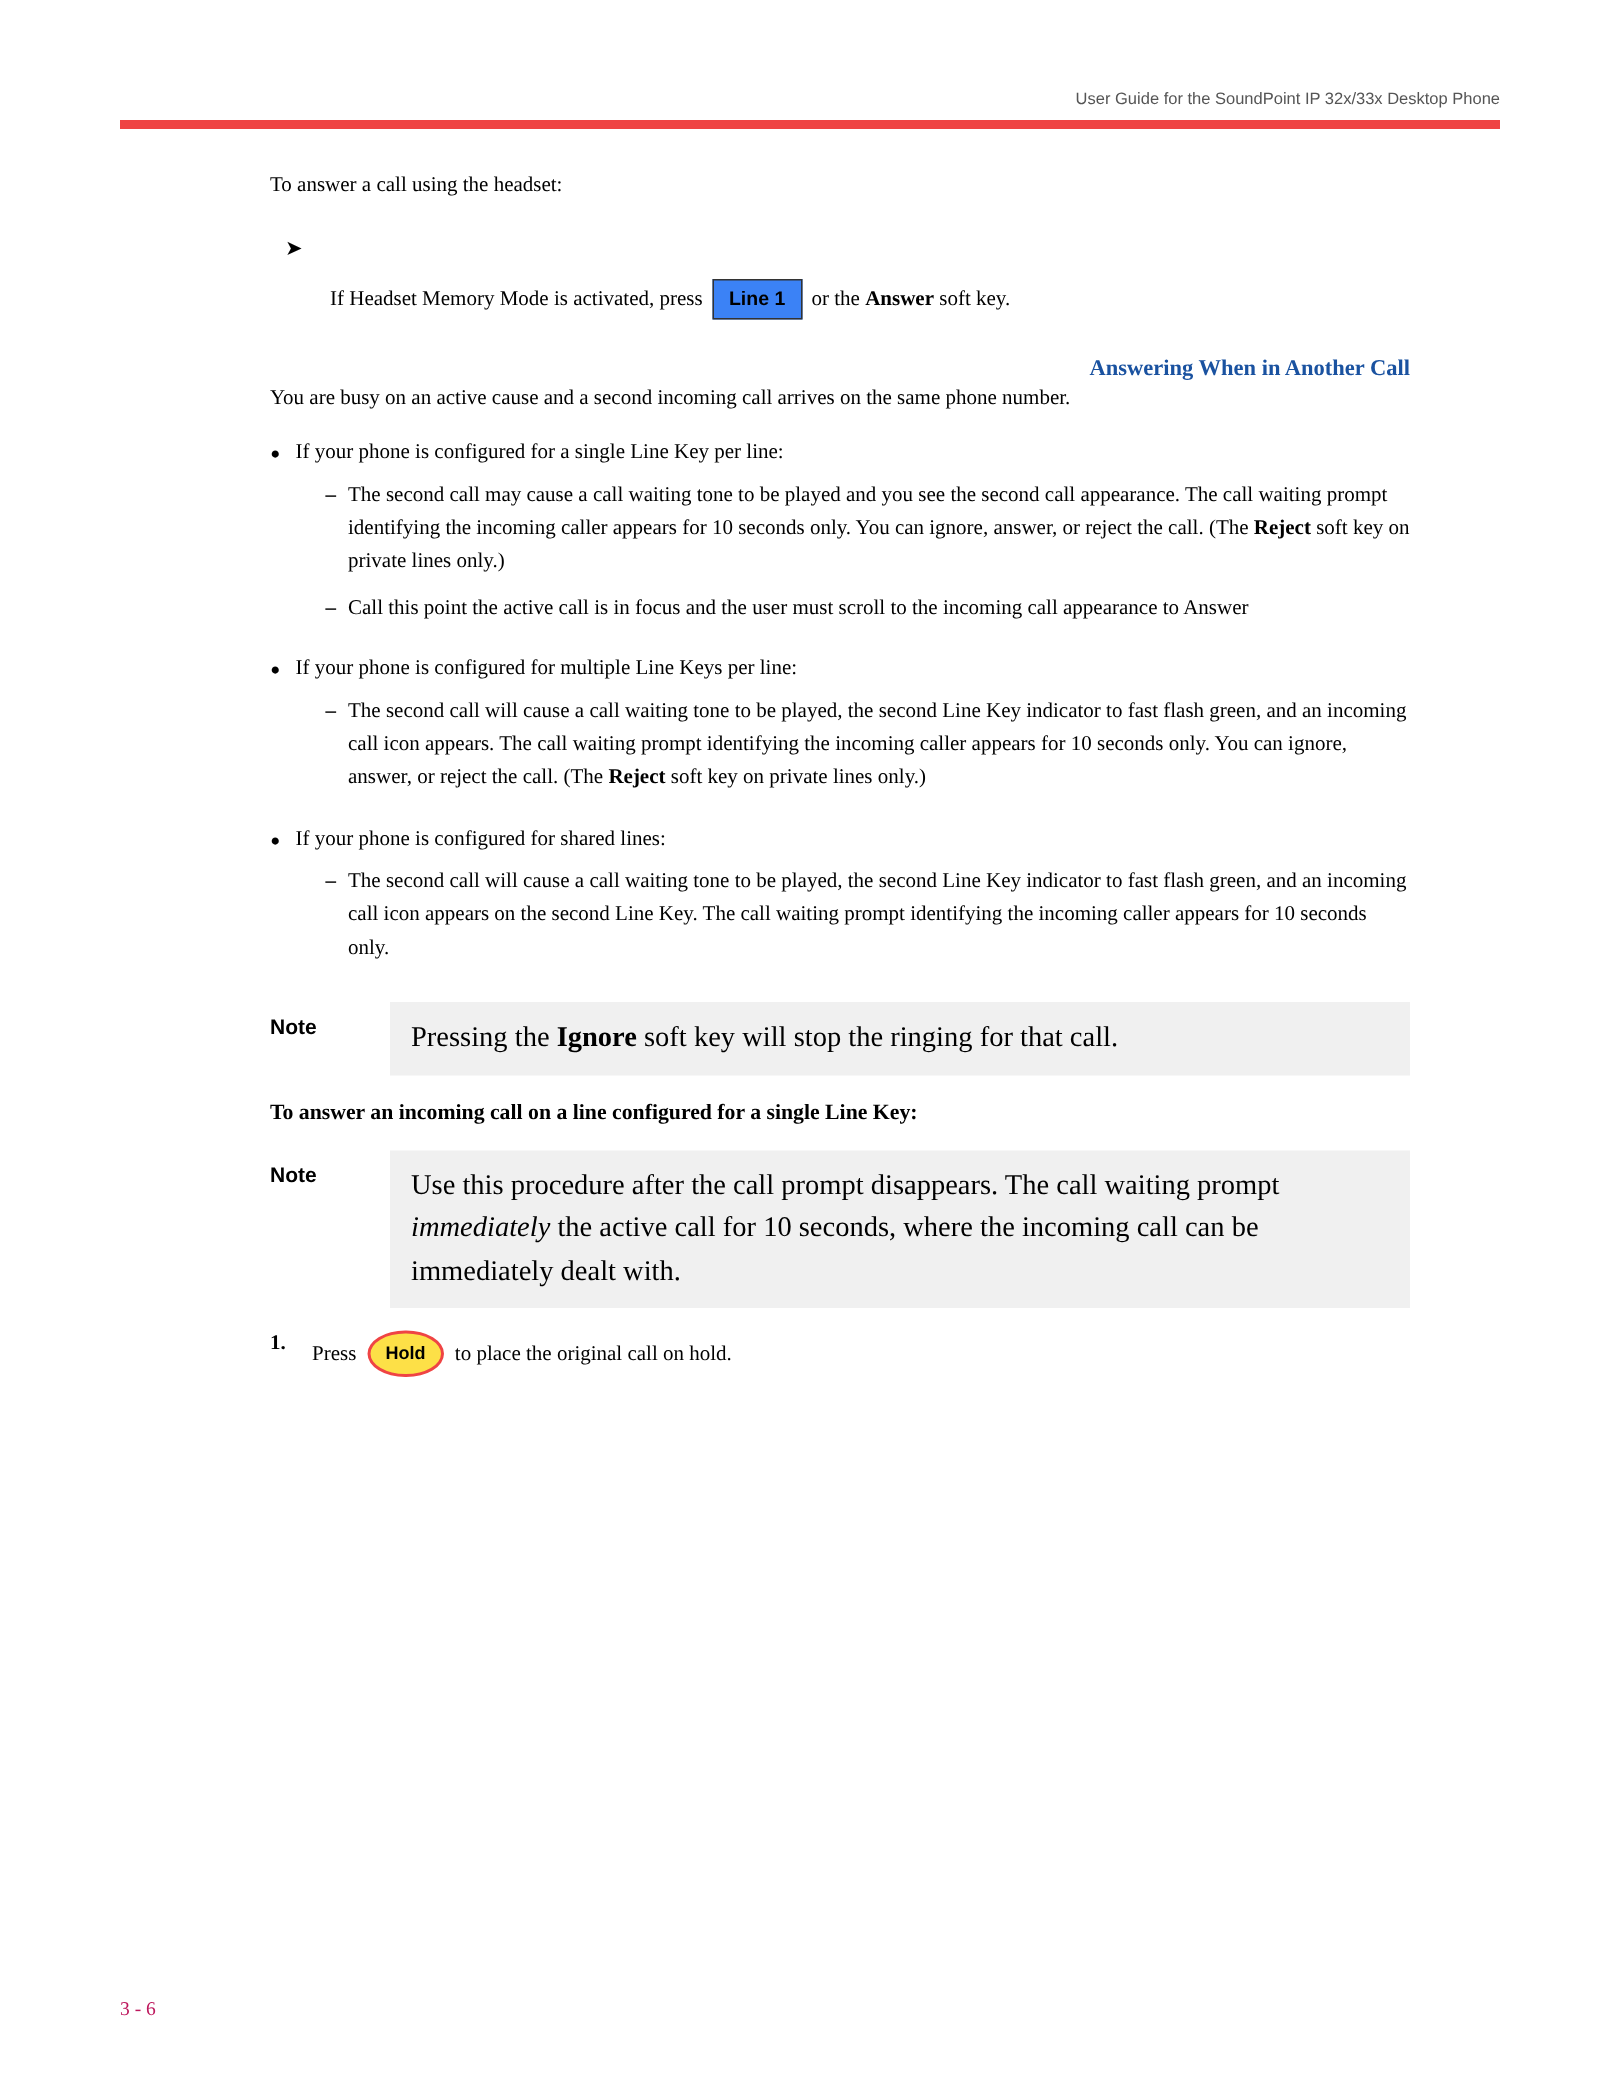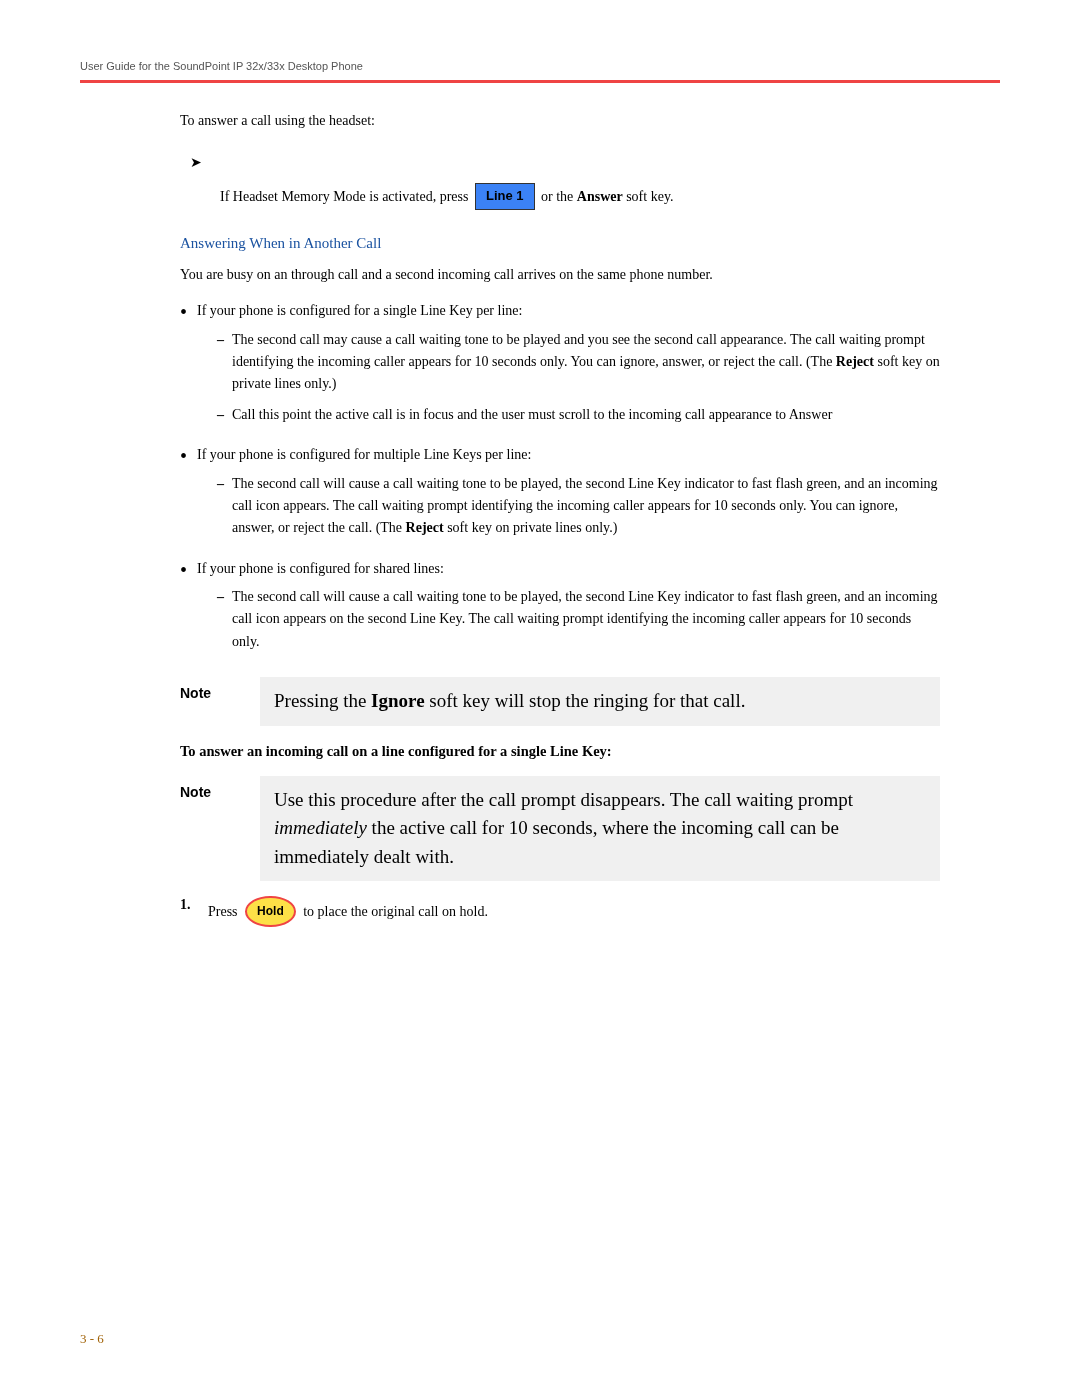--- a/index.html
+++ b/index.html
@@ -22,22 +22,22 @@
       width: 1080px;
       min-height: 1397px;
       background: #ffffff;
       padding: 60px 80px 60px 80px;
       position: relative;
     }
 
     .header-line {
       display: flex;
       align-items: center;
-      justify-content: flex-start;
-      border-bottom: 3px solid #ef4444;
+      justify-content: flex-end;
+      border-bottom: 6px solid #ef4444;
       padding-bottom: 8px;
       margin-bottom: 30px;
     }
 
     .header-text {
       font-size: 11px;
       color: #555555;
       font-family: Arial, sans-serif;
     }
 
@@ -47,24 +47,24 @@
     }
 
     .section-heading {
       font-size: 14px;
       font-weight: normal;
       margin-bottom: 24px;
     }
 
     .subsection-heading {
       font-size: 15px;
-      font-weight: normal;
+      font-weight: bold;
       color: #1a52a0;
-      margin-bottom: 12px;
       margin-top: 24px;
+      text-align: right;
     }
 
     .instruction-block {
       margin-bottom: 16px;
     }
 
     .arrow-item {
       display: flex;
       align-items: flex-start;
       margin-bottom: 10px;
@@ -233,21 +233,21 @@
       vertical-align: middle;
       position: relative;
       top: -1px;
     }
 
     .footer-area {
       position: absolute;
       bottom: 50px;
       left: 80px;
       font-size: 13px;
-      color: #a16207;
+      color: #be185d;
     }
 
     strong {
       font-weight: bold;
     }
 
     em {
       font-style: italic;
     }
   </style>
@@ -276,21 +276,21 @@
         </span>
         <span>or the</span>
         <strong>Answer</strong>
         <span> </span>
         <span>soft key.</span>
       </div>
     </div>
 
     <div class="instruction-block">
       <div class="subsection-heading">Answering When in Another Call</div>
-      <div class="indent-text" style="margin-left:0; margin-bottom:14px;">You are busy on an through call and a second incoming call arrives on the same phone number.</div>
+      <div class="indent-text" style="margin-left:0; margin-bottom:14px;">You are busy on an active cause and a second incoming call arrives on the same phone number.</div>
 
       <ul class="bullet-list">
 
         <li>
           <span class="bullet-dot">•</span>
           <div class="bullet-content">
             <span>If your phone is configured for a single Line Key per line:</span>
             <ul class="dash-list">
               <li>
                 <span class="dash-symbol">–</span>

